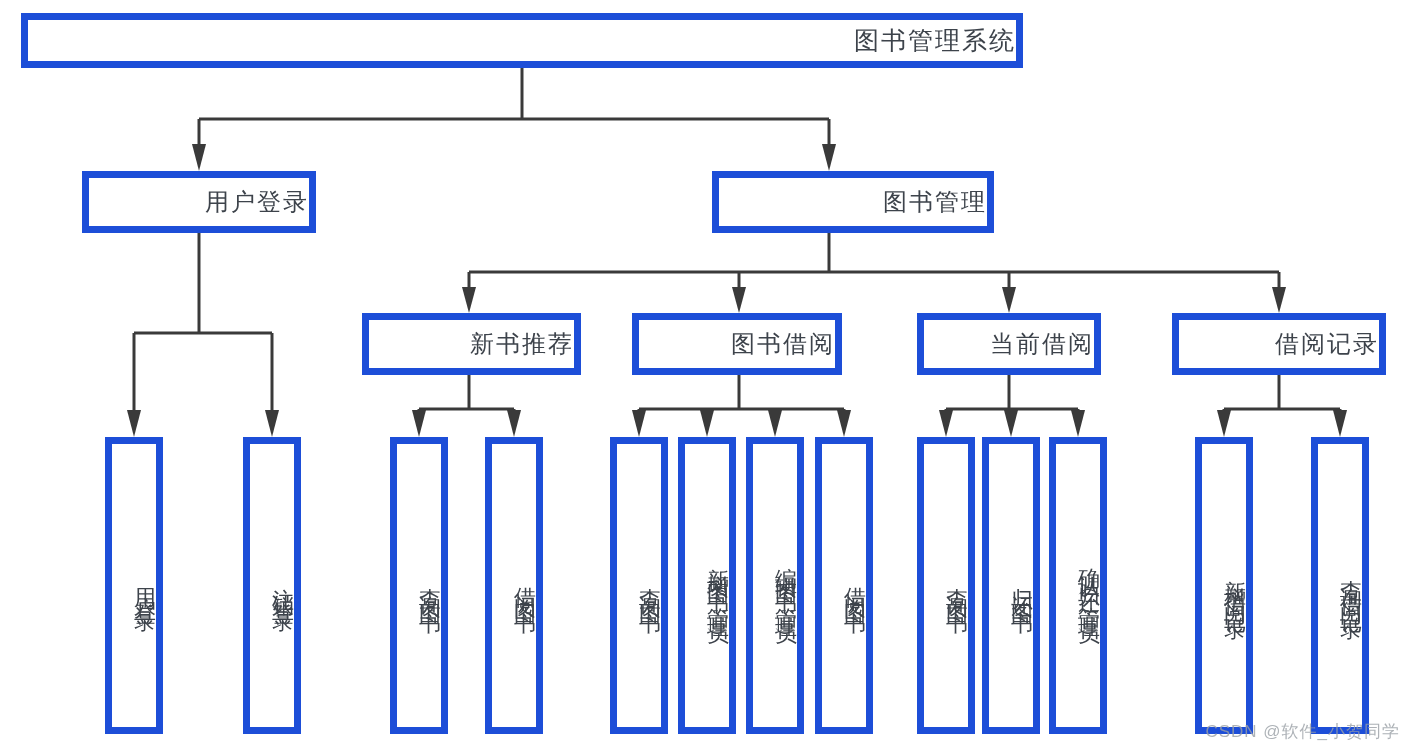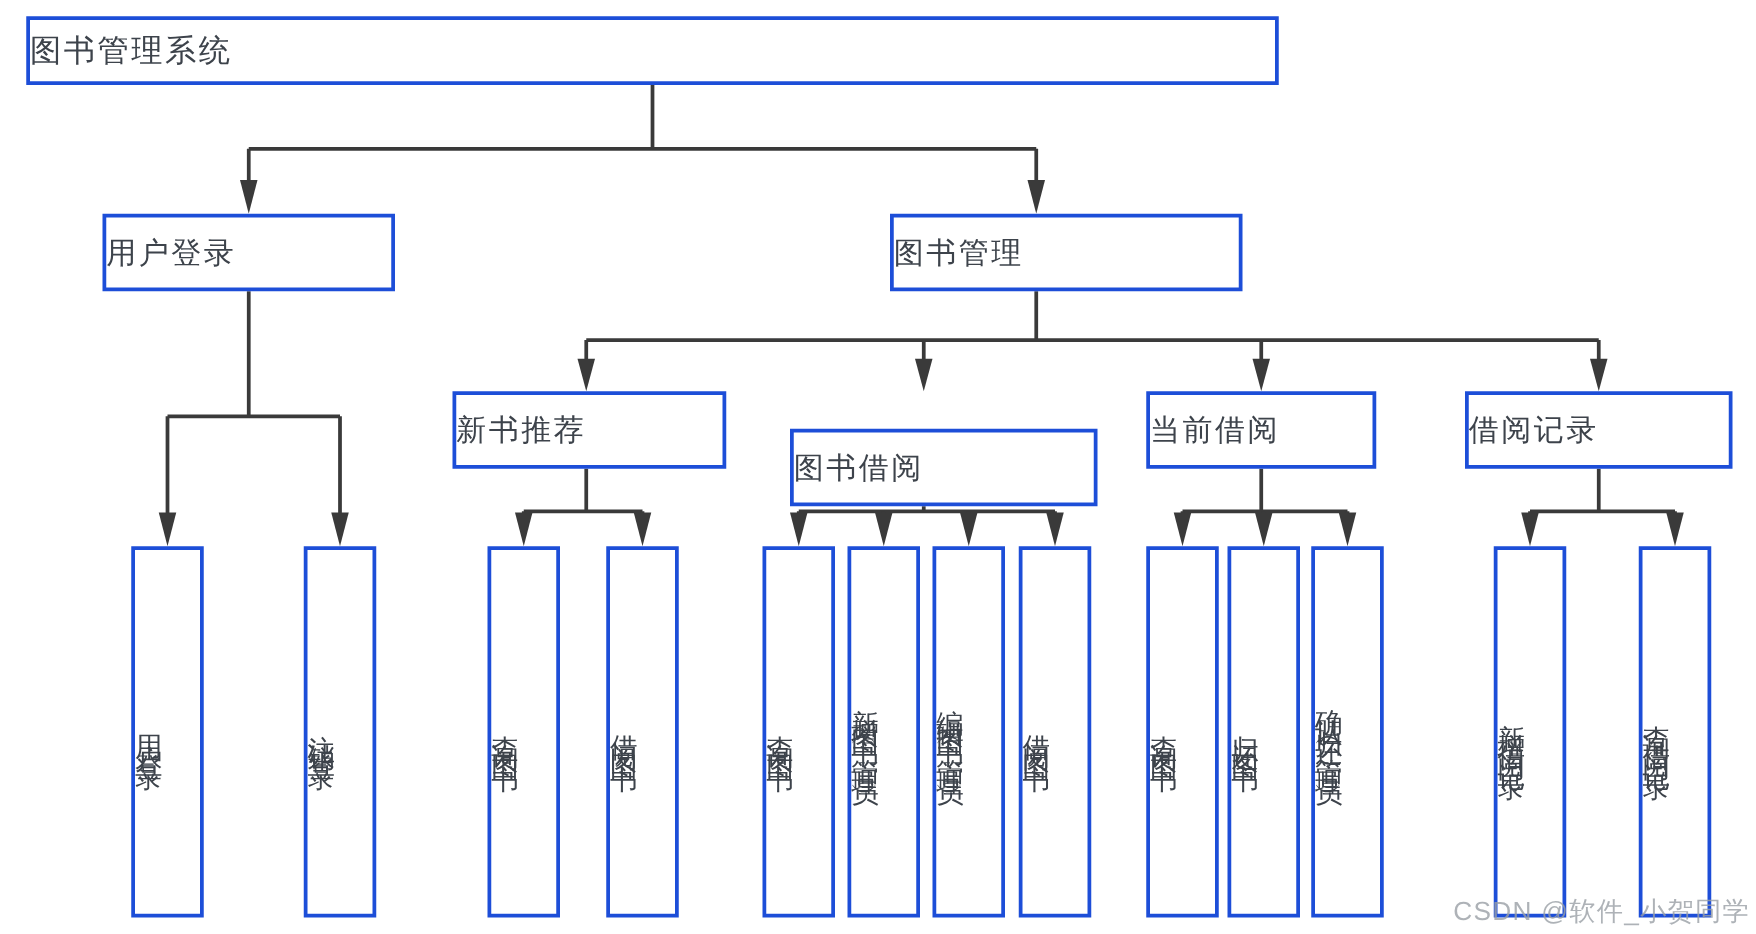--- a/index.html
+++ b/index.html
@@ -3,35 +3,35 @@
 <meta charset="utf-8">
 <style>
   html,body{margin:0;padding:0;}
   body{font-family:"Liberation Sans",sans-serif;}
   .canvas{
     position:relative;width:1405px;height:747px;background:#ffffff;overflow:hidden;
   }
   .connectors{position:absolute;left:0;top:0;z-index:0;}
   .box{
     position:absolute;box-sizing:border-box;background:#ffffff;
-    border:3px solid #1d4ed8;color:#3d434b;z-index:1;
-    display:flex;align-items:center;justify-content:flex-start;text-align:center;
+    border:7px solid #1d4ed8;color:#3d434b;z-index:1;
+    display:flex;align-items:center;justify-content:flex-end;text-align:center;
   }
   .root-box{left:21px;top:13px;width:1002px;height:55px;font-size:25px;letter-spacing:2px;}
   .lvl{height:62px;font-size:24px;letter-spacing:2px;}
   .lvl2{top:171px;}
   .lvl3{top:313px;}
   .leaf{top:437px;width:58px;height:297px;}
   .leaf .vtext{
     writing-mode:vertical-rl;text-orientation:mixed;
     font-size:22px;letter-spacing:8px;line-height:1;color:#3d434b;
   }
   .watermark{
     position:absolute;right:5px;bottom:4px;z-index:2;
-    font-size:21px;color:#9aa0a6;opacity:0.8;letter-spacing:1px;
+    font-size:17px;color:#9aa0a6;opacity:0.8;letter-spacing:1px;
   }
 </style>
 </head>
 <body>
 
 <div class="canvas">
 
   <svg class="connectors" width="1405" height="747" viewBox="0 0 1405 747">
     <g stroke="#3a3a3a" stroke-width="3" fill="none">
 
@@ -108,21 +108,21 @@
   <div class="box lvl lvl2" style="left:82px;width:234px;">
     <span>用户登录</span>
   </div>
   <div class="box lvl lvl2" style="left:712px;width:282px;">
     <span>图书管理</span>
   </div>
 
   <div class="box lvl lvl3" style="left:362px;width:219px;">
     <span>新书推荐</span>
   </div>
-  <div class="box lvl lvl3" style="left:632px;width:246px;margin-top:30px;">
+  <div class="box lvl lvl3" style="left:632px;width:210px;">
     <span>图书借阅</span>
   </div>
   <div class="box lvl lvl3" style="left:917px;width:184px;">
     <span>当前借阅</span>
   </div>
   <div class="box lvl lvl3" style="left:1172px;width:214px;">
     <span>借阅记录</span>
   </div>
 
   <div class="box leaf" style="left:105px;">

